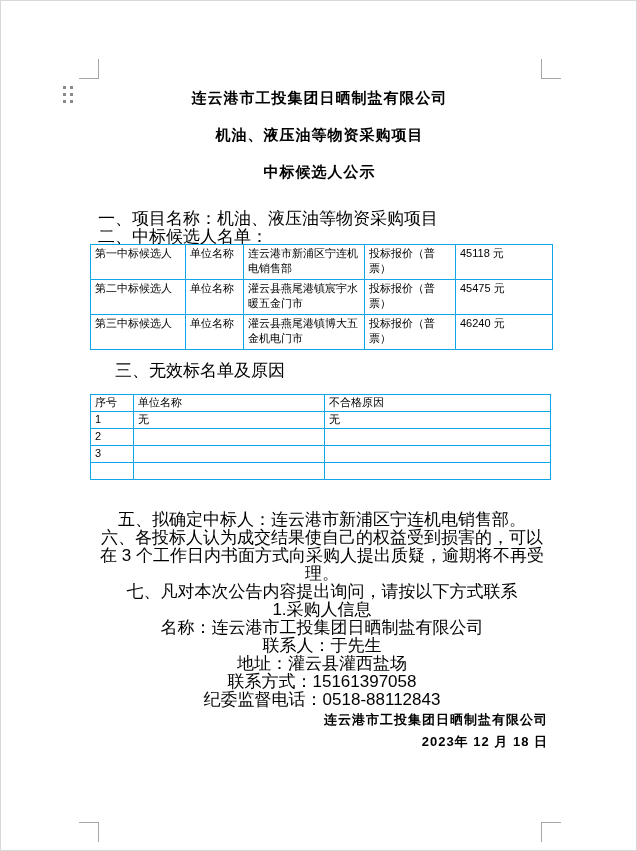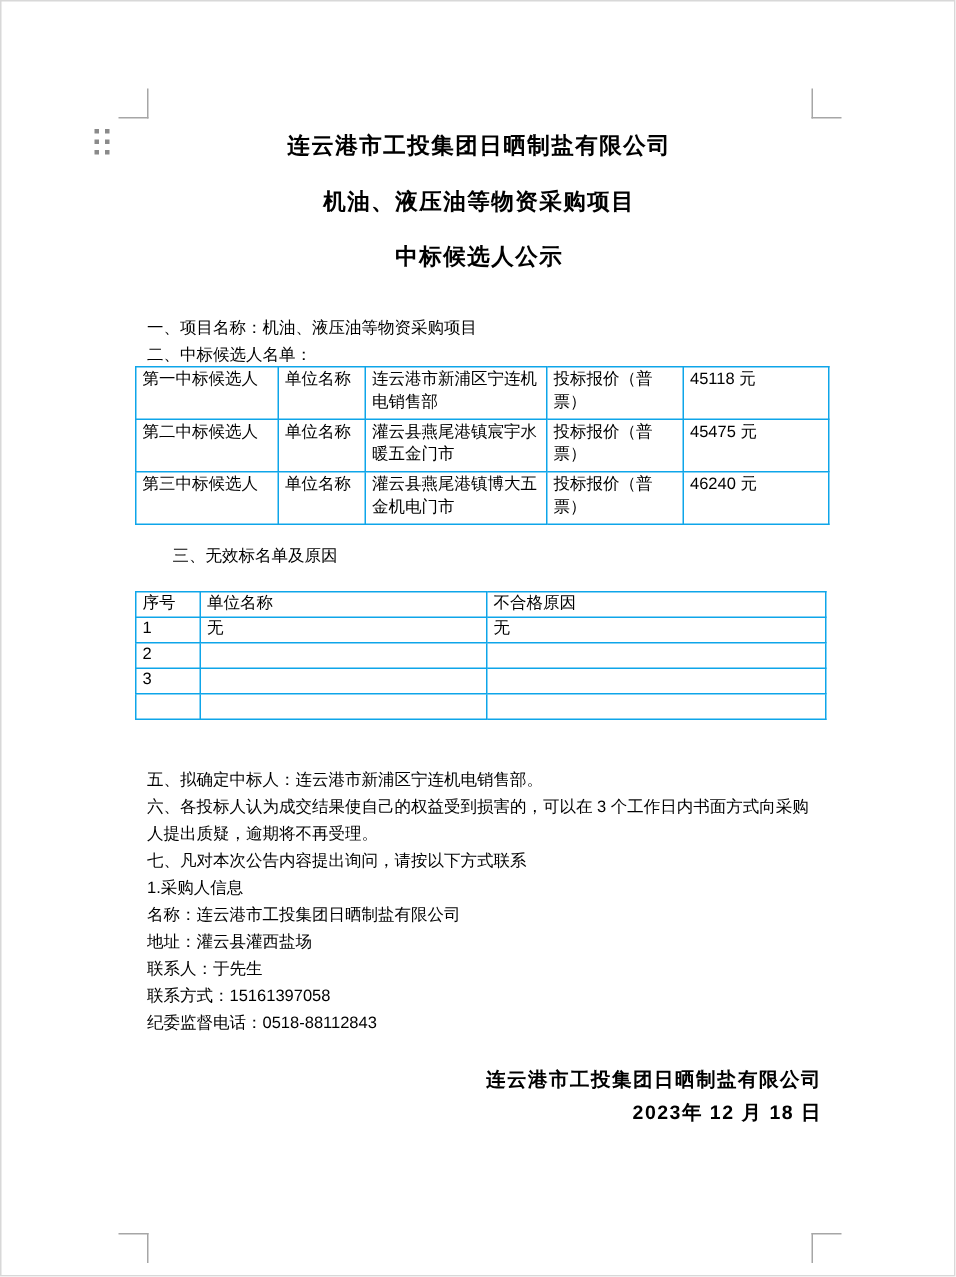--- a/index.html
+++ b/index.html
@@ -21,24 +21,24 @@
   .crop.tr{left:540px;top:58px;border-left:1px solid #a6a6a6;border-bottom:1px solid #a6a6a6;}
   .crop.bl{left:78px;top:821px;border-right:1px solid #a6a6a6;border-top:1px solid #a6a6a6;}
   .crop.br{left:540px;top:821px;border-left:1px solid #a6a6a6;border-top:1px solid #a6a6a6;}
   
   .dots{position:absolute;left:62px;top:85px;display:grid;grid-template-columns:3px 3px;grid-auto-rows:3px;column-gap:4px;row-gap:4px;}
   .dots span{background:#8a8a8a;display:block;}
   
   .titles{position:absolute;left:97px;top:87px;width:443px;text-align:center;}
   .titles div{font-size:15px;font-weight:bold;line-height:20px;margin-bottom:17px;letter-spacing:1px;}
   
-  .bodytext{font-size:11px;line-height:18px;}
+  .bodytext{font-size:17px;line-height:18px;}
   .sec12{position:absolute;left:97px;top:209px;width:448px;}
   .sec3{position:absolute;left:114px;top:361px;width:448px;}
-  .block567{position:absolute;left:97px;top:510px;width:448px;}
+  .block567{position:absolute;left:97px;top:510px;width:448px;text-align:center;}
   
   table{border-collapse:collapse;position:absolute;left:89px;table-layout:fixed;}
   td,th{border:1px solid #0ea5e9;font-size:11px;font-weight:normal;text-align:left;vertical-align:top;padding:1px 4px;overflow:hidden;}
   .t1{top:243px;width:457px;}
   .t1 td{line-height:15px;height:32px;}
   .t1 .c1{width:86px;} .t1 .c2{width:49px;} .t1 .c3{width:112px;} .t1 .c4{width:82px;} .t1 .c5{width:88px;}
   .t2{top:393px;width:457px;}
   .t2 td,.t2 th{line-height:13px;height:14px;}
   .t2 .c1{width:34px;margin-top:19px;} .t2 .c2{width:182px;} .t2 .c3{width:217px;margin-left:17px;}
   
@@ -132,22 +132,22 @@
       </tr>
     </tbody>
   </table>
 
   <div class="block567 bodytext">
     <div>五、拟确定中标人：连云港市新浦区宁连机电销售部。</div>
     <div>六、各投标人认为成交结果使自己的权益受到损害的，可以在 3 个工作日内书面方式向采购人提出质疑，逾期将不再受理。</div>
     <div>七、凡对本次公告内容提出询问，请按以下方式联系</div>
     <div>1.采购人信息</div>
     <div>名称：连云港市工投集团日晒制盐有限公司</div>
+    <div>联系人：于先生</div>
     <div>地址：灌云县灌西盐场</div>
-    <div>联系人：于先生</div>
     <div>联系方式：15161397058</div>
     <div>纪委监督电话：0518-88112843</div>
   </div>
 
   <div class="footer">
     <div>连云港市工投集团日晒制盐有限公司</div>
     <div>2023年 12 月 18 日</div>
   </div>
 
 </div>

